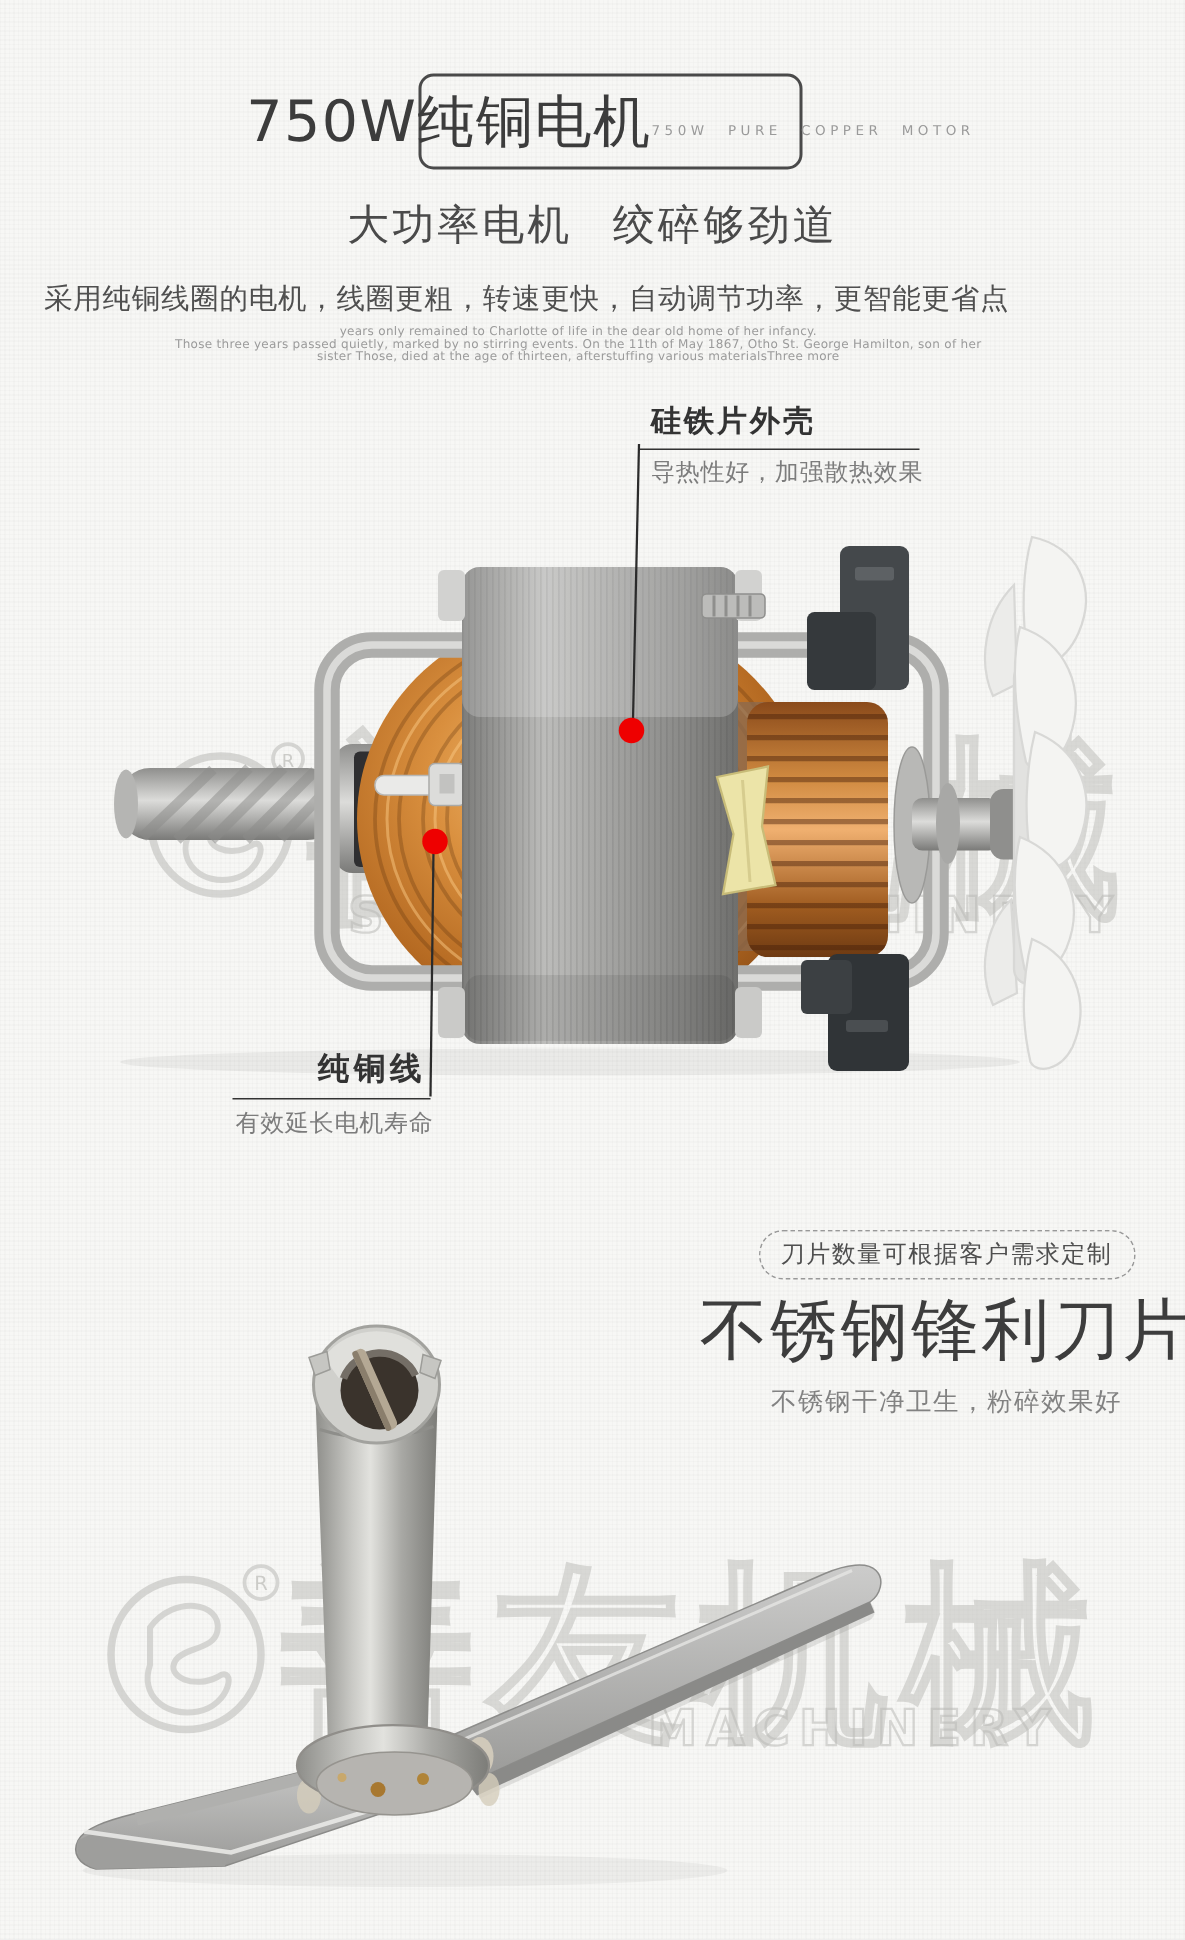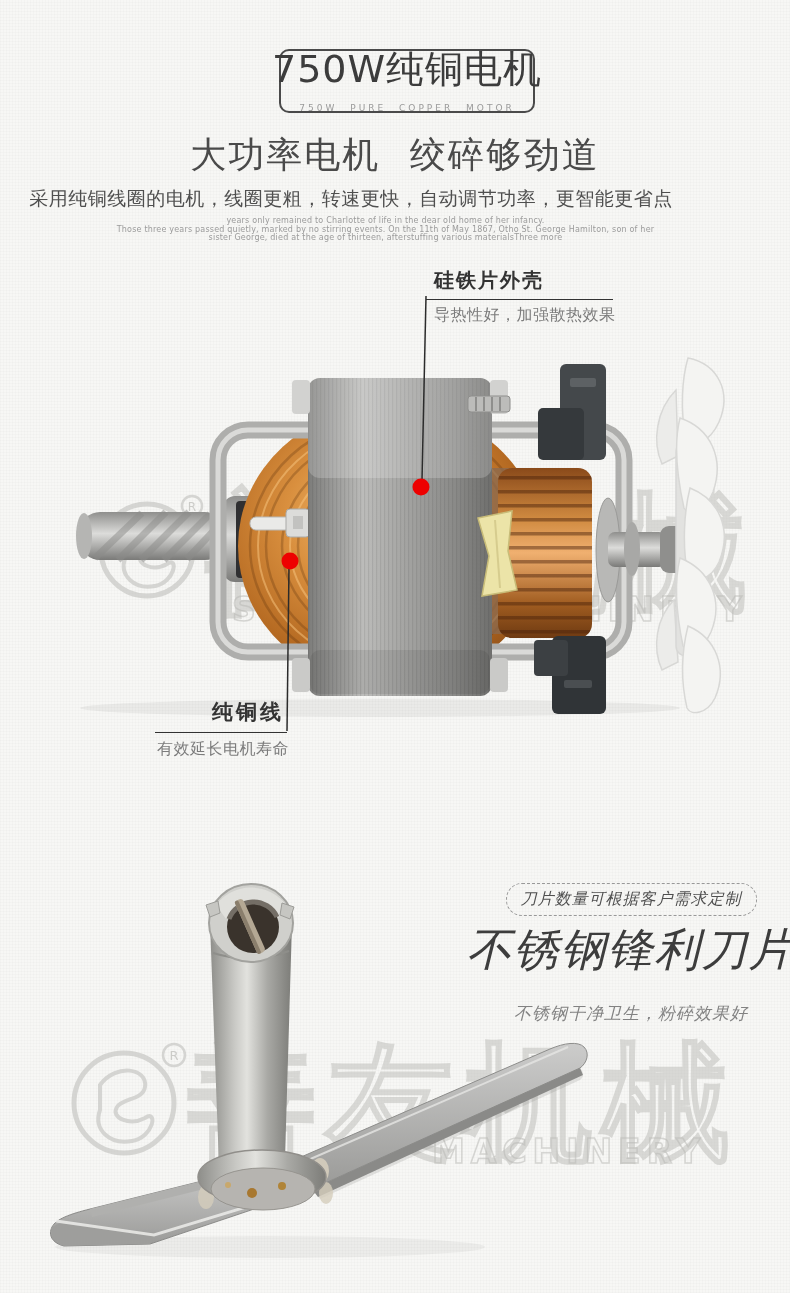--- a/index.html
+++ b/index.html
@@ -11,53 +11,53 @@
       repeating-linear-gradient(0deg, rgba(0,0,0,0.016) 0 1px, transparent 1px 3px),
       repeating-linear-gradient(90deg, rgba(0,0,0,0.016) 0 1px, transparent 1px 3px);
     font-family:"DejaVu Sans","Liberation Sans",sans-serif;
     color:#444;
   }
   .abs{position:absolute;}
   
   .title-badge{
     left:279px;top:49px;width:256px;height:64px;
     border:2px solid #4a4a4a;border-radius:10px;
-    display:flex;flex-direction:column;align-items:center;justify-content:center;
+    display:flex;align-items:center;justify-content:center;
     background:transparent;
   }
   .title-badge .main{font-size:38px;line-height:40px;font-weight:400;color:#3c3c3c;letter-spacing:1px;white-space:nowrap;}
   .title-badge .sub{font-size:9px;color:#9a9a9a;letter-spacing:3px;word-spacing:7px;margin-top:14px;white-space:nowrap;}
   
   .h1{
     left:0;top:131px;width:790px;text-align:center;
-    font-size:36px;font-weight:400;color:#4a4a4a;letter-spacing:2px;word-spacing:16px;white-space:nowrap;
+    font-size:28px;font-weight:400;color:#4a4a4a;letter-spacing:2px;word-spacing:16px;white-space:nowrap;
   }
   .desc1{
     left:0;top:186px;width:702px;text-align:center;
     font-size:19px;color:#4f4f4f;letter-spacing:0.5px;white-space:nowrap;
   }
   .fineprint{
     left:0;top:217px;width:771px;text-align:center;
     font-size:8px;line-height:8.6px;color:#9b9b9b;letter-spacing:0.2px;
   }
   
   .callout1{left:426px;top:267px;width:187px;}
   .callout1 .t{font-size:20px;font-weight:700;color:#333;padding:0 0 5px 8px;border-bottom:1px solid #333;letter-spacing:2px;}
   .callout1 .d{font-size:16px;color:#7c7c7c;padding:5px 0 0 8px;letter-spacing:0.5px;white-space:nowrap;}
   .callout2{left:155px;top:698px;width:132px;}
   .callout2 .t{font-size:21px;font-weight:700;color:#333;text-align:right;padding:0 3px 6px 0;border-bottom:1px solid #333;letter-spacing:3px;}
   .callout2 .d{font-size:16px;color:#7c7c7c;padding:6px 0 0 2px;white-space:nowrap;letter-spacing:0.5px;}
   
-  .sec2{left:480px;top:883px;width:302px;display:flex;flex-direction:column;align-items:center;font-style:italic;}
+  .sec2{left:480px;top:820px;width:302px;display:flex;flex-direction:column;align-items:center;}
   .sec2 .badge{
     display:inline-block;border:1px dashed #999;border-radius:16px;
     padding:5px 14px;font-size:16px;color:#4f4f4f;letter-spacing:1px;white-space:nowrap;
   }
   .sec2 .h2{font-size:45px;font-weight:400;color:#3d3d3d;letter-spacing:2px;margin-top:4px;white-space:nowrap;}
-  .sec2 .d2{font-size:17px;color:#828282;letter-spacing:1px;margin-top:22px;white-space:nowrap;text-align:right;}
+  .sec2 .d2{font-size:17px;color:#828282;letter-spacing:1px;margin-top:6px;white-space:nowrap;text-align:right;}
   
   .wm{pointer-events:none;}
   .wm-cn{
     font-size:128px;font-weight:700;letter-spacing:10px;white-space:nowrap;
     color:transparent;-webkit-text-stroke:2px rgba(186,186,182,0.50);
   }
   .wm-en{
     font-size:33px;font-weight:700;letter-spacing:6px;white-space:nowrap;
     color:transparent;-webkit-text-stroke:1.5px rgba(186,186,182,0.55);
   }
@@ -82,21 +82,21 @@
   <div class="abs title-badge">
     <div class="main">750W纯铜电机</div>
     <div class="sub">750W PURE COPPER MOTOR</div>
   </div>
 
   <div class="abs h1">大功率电机 绞碎够劲道</div>
   <div class="abs desc1">采用纯铜线圈的电机，线圈更粗，转速更快，自动调节功率，更智能更省点</div>
   <div class="abs fineprint">
     <div>years only remained to Charlotte of life in the dear old home of her infancy.</div>
     <div>Those three years passed quietly, marked by no stirring events. On the 11th of May 1867, Otho St. George Hamilton, son of her</div>
-    <div>sister George, died at the age of thirteen, afterstuffing various materialsThree more</div>
+    <div>sister Those, died at the age of thirteen, afterstuffing various materialsThree more</div>
   </div>
 
   <div class="abs" style="left:40px;top:350px;width:720px;height:370px;">
     <svg width="720" height="370" viewBox="0 0 720 370">
       <defs>
         <linearGradient id="metalH" x1="0" y1="0" x2="0" y2="1">
           <stop offset="0" stop-color="#8f8f8d"></stop>
             <stop offset="0.45" stop-color="#dcdcda"></stop>
             <stop offset="1" stop-color="#7a7a78"></stop>
         </linearGradient>

